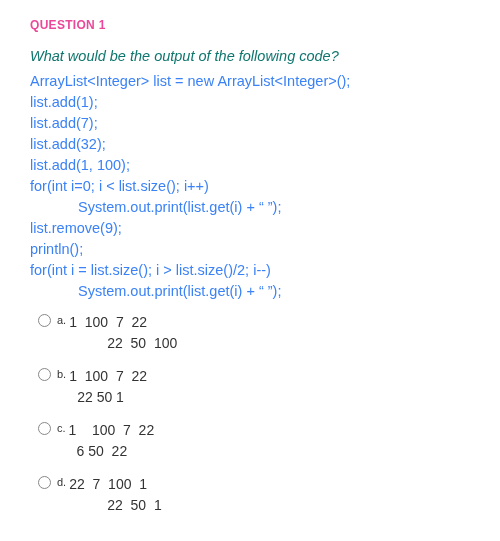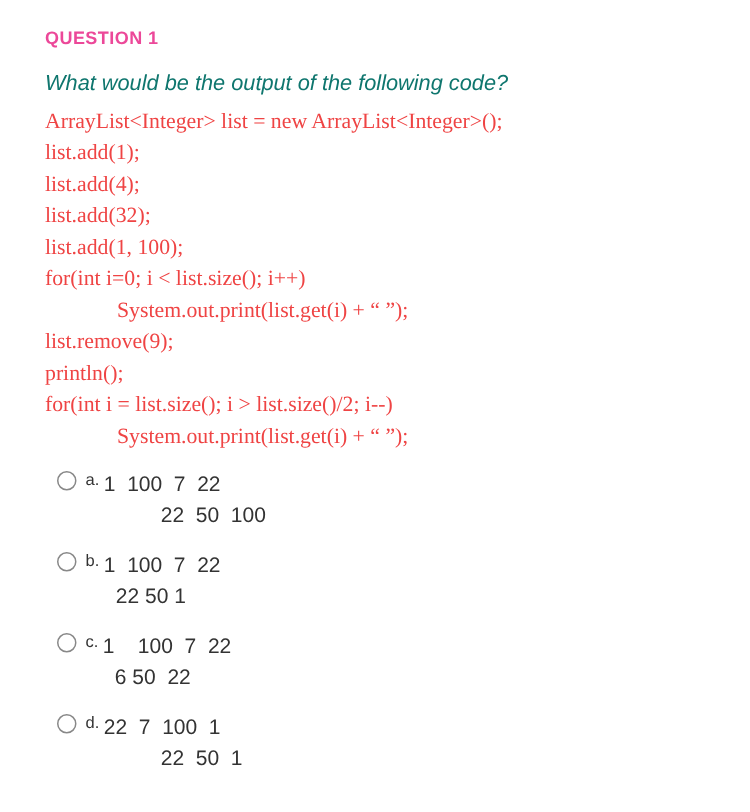--- a/index.html
+++ b/index.html
@@ -25,22 +25,22 @@
     .question-text {
       font-size: 14.5px;
       line-height: 1.45;
       color: #0f766e;
       margin-bottom: 4px;
       font-style: italic;
     }
     .code-block {
       font-size: 14.5px;
       line-height: 1.45;
-      color: #ef4444;
-      font-family: Liberation Serif, serif;
+      color: #3b82f6;
+      font-family: Liberation Sans, sans-serif;
     }
     .code-indent {
       padding-left: 48px;
     }
     .options {
       margin-top: 10px;
     }
     .option {
       display: flex;
       align-items: flex-start;
@@ -82,21 +82,21 @@
 </head>
 <body>
 
 <div class="question-header">QUESTION 1</div>
 
 <div class="question-text">What would be the output of the following code?</div>
 
 <div class="code-block">
   <div>ArrayList&lt;Integer&gt; list = new ArrayList&lt;Integer&gt;();</div>
   <div>list.add(1);</div>
-  <div>list.add(4);</div>
+  <div>list.add(7);</div>
   <div>list.add(32);</div>
   <div>list.add(1, 100);</div>
   <div>for(int i=0; i &lt; list.size(); i++)</div>
   <div class="code-indent">System.out.print(list.get(i) + “  ”);</div>
   <div>list.remove(9);</div>
   <div>println();</div>
   <div>for(int i = list.size(); i &gt; list.size()/2; i--)</div>
   <div class="code-indent">System.out.print(list.get(i) + “  ”);</div>
 </div>
 

